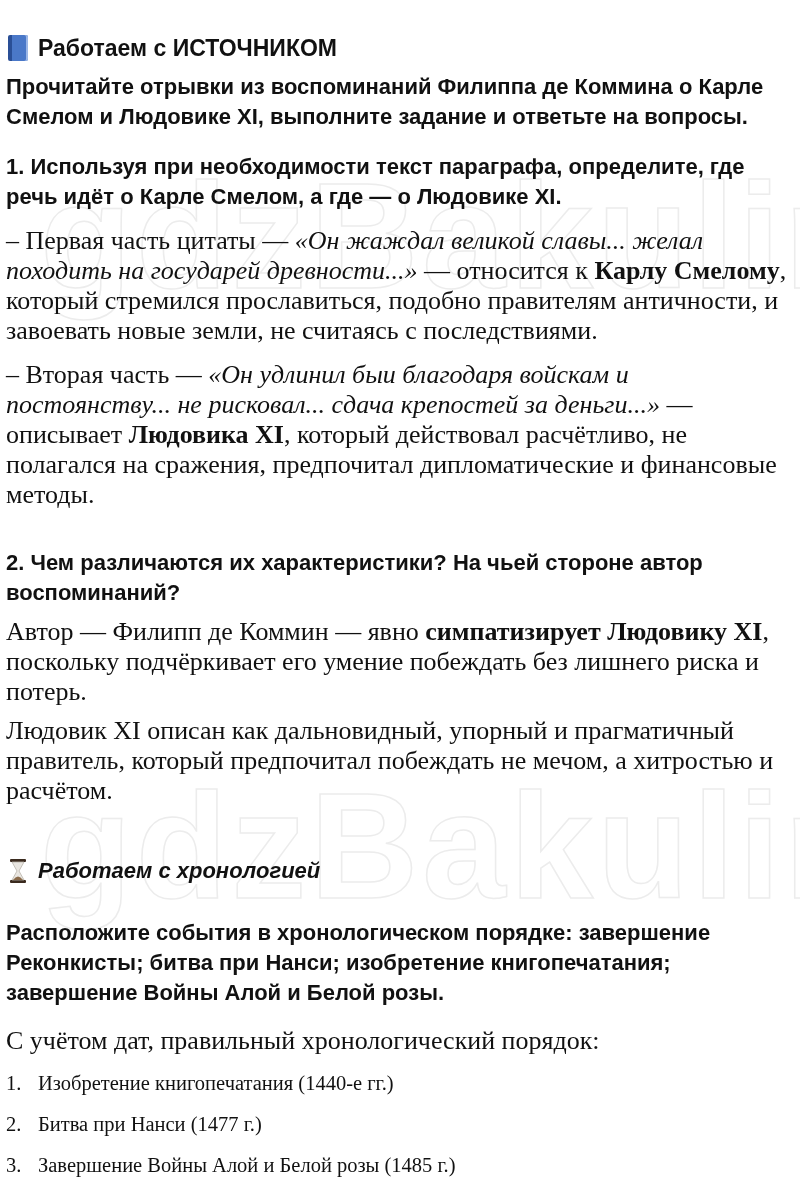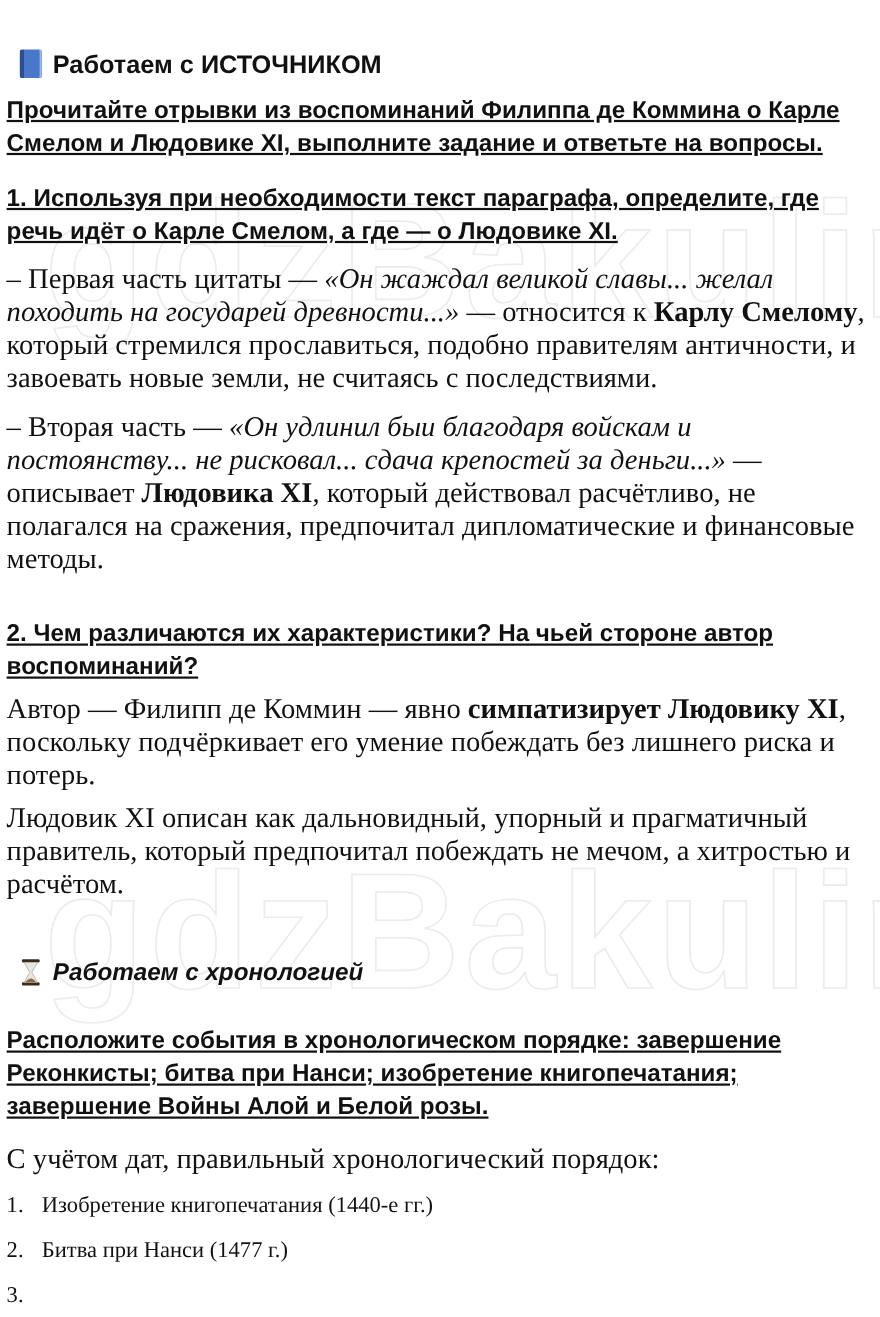--- a/index.html
+++ b/index.html
@@ -10,31 +10,31 @@
     .watermark {
       position: absolute; inset: 0; pointer-events: none; z-index: 0;
       font-family: Liberation Sans, sans-serif; font-weight: bold;
       color: transparent; padding-left: 19px; -webkit-text-stroke: 1.5px #ececec;
     }
     .watermark span { position: absolute; font-size: 150px; letter-spacing: 4px; }
     .page { position: relative; z-index: 1; padding: 0 10px 0 6px; }
     .sec-head {
       font-family: "Liberation Sans", sans-serif; font-weight: bold;
       font-size: 23px; display: flex; align-items: center; gap: 10px;
-      margin: 12px; line-height: 30px;
+      margin: 2px; line-height: 30px;
     }
     .icon-book {
       width: 20px; height: 26px; display: inline-block; position: relative;
       background: linear-gradient(90deg,#2a4f96 0 20%,#4a78c8 20% 100%);
       border-radius: 2px; box-shadow: inset -2px 0 0 #9bb6e6;
     }
     .icon-hourglass { width: 20px; height: 26px; display: inline-block; }
     .task {
       font-family: "Liberation Sans", sans-serif; font-weight: bold;
-      font-size: 22px; line-height: 30px; margin: 0; text-decoration: underline;
+      font-size: 22px; line-height: 30px; margin: 0;
     }
     .p {
       font-family: Liberation Serif, serif; font-size: 26px;
       line-height: 30px; margin: 0;
     }
     .p i { font-style: italic; }
     .p b { font-weight: bold; }
     ol.events { list-style: none; margin: 0; padding: 0; }
     ol.events li {
       font-family: "Liberation Serif", serif; font-size: 20.5px;
@@ -90,19 +90,20 @@
     <li style="margin-bottom:11px;">
         <span class="num">1.</span>
         <span>Изобретение книгопечатания (1440-е гг.)</span>
       </li>
     <li style="margin-bottom:11px;">
         <span class="num">2.</span>
         <span>Битва при Нанси (1477 г.)</span>
       </li>
     <li style="margin-bottom:11px;">
         <span class="num">3.</span>
+        <span>Завершение Войны Алой и Белой розы (1485 г.)</span>
       </li>
     <li>
         <span class="num">4.</span>
         <span>Завершение Реконкисты (1492 г.)</span>
       </li>
   </ol>
 </div>
 
 </body></html>

